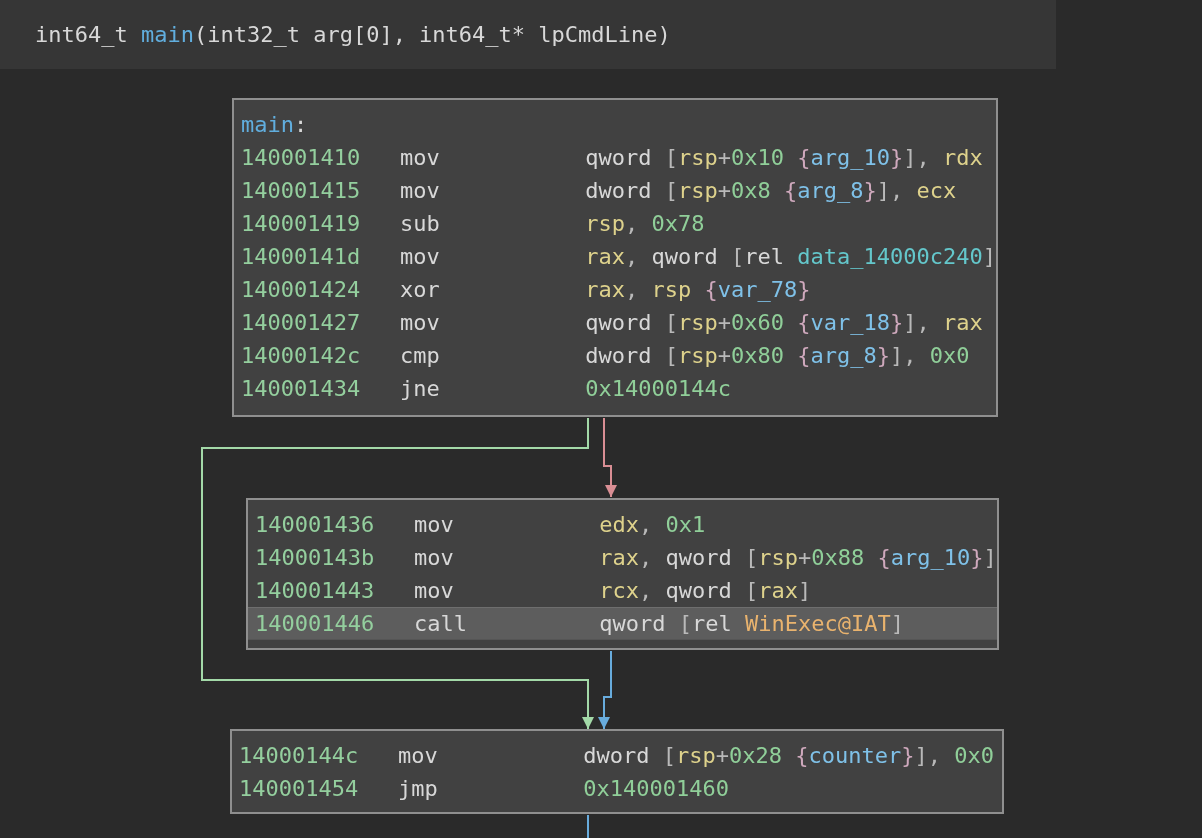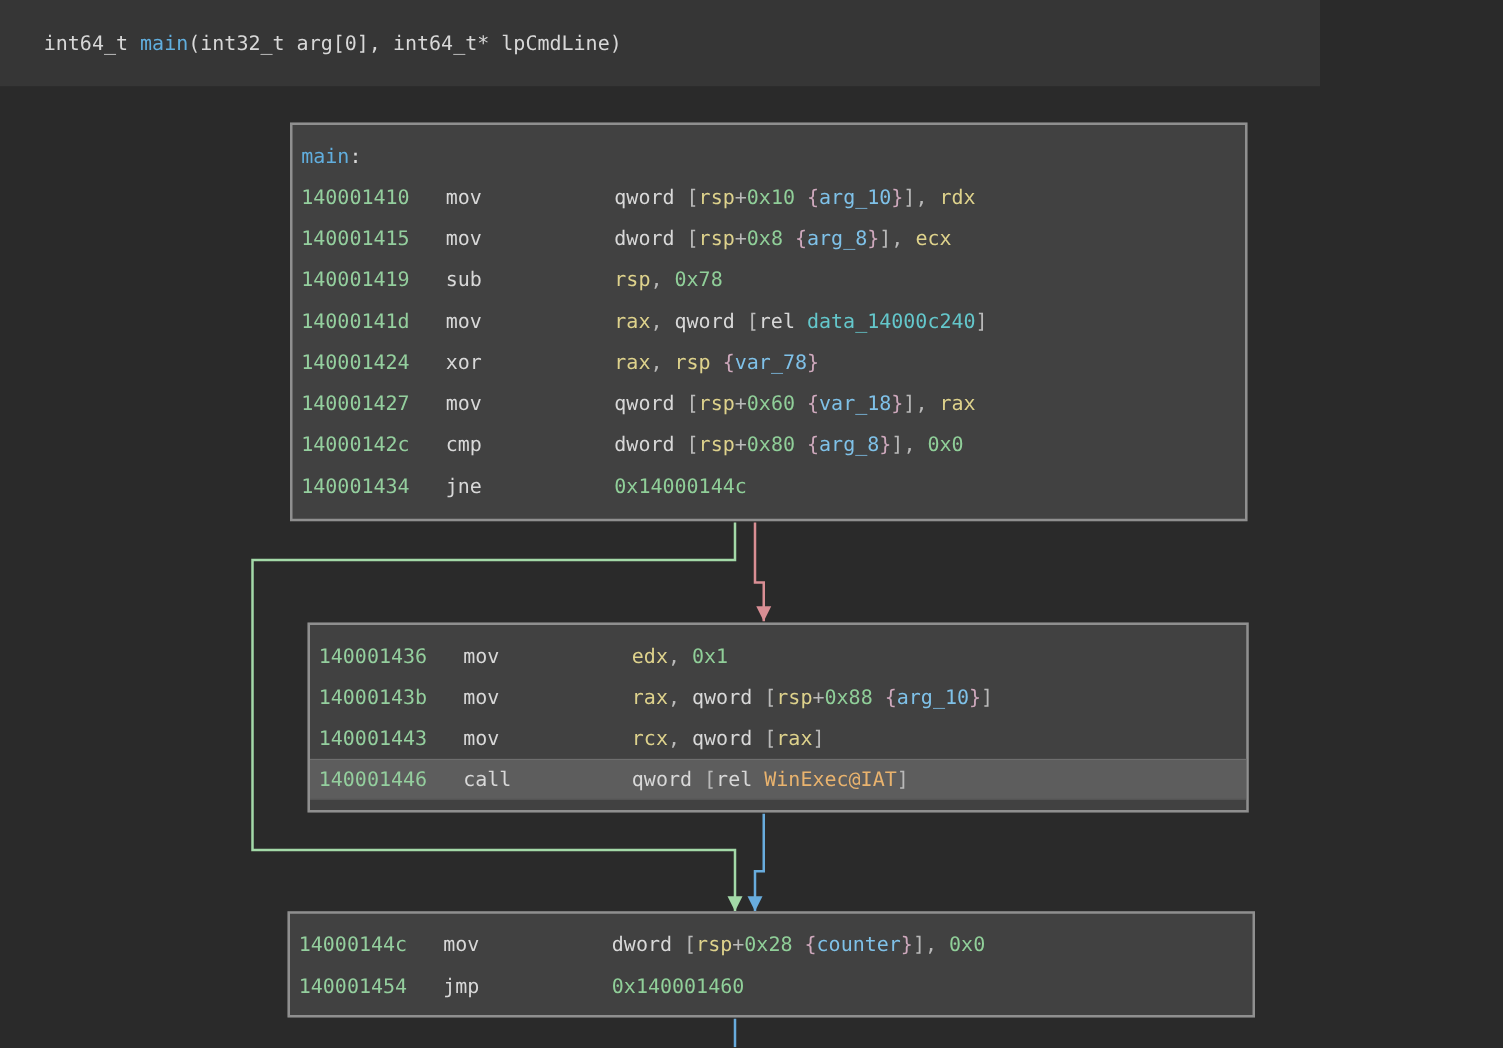--- a/index.html
+++ b/index.html
@@ -1,20 +1,20 @@
 <!DOCTYPE html>
 <html><head>
 <meta charset="utf-8">
 <style>
   html,body{margin:0;padding:0;background:#2a2a2a;}
   .canvas{
     position:relative;width:1056px;height:838px;overflow:hidden;
     background:#2a2a2a;
     font-family:"DejaVu Sans Mono","Liberation Mono",monospace;
-    font-size:16px;
+    font-size:22px;
   }
   .header{
     position:absolute;top:0;left:0;width:100%;height:69px;
     background:#363636;display:flex;align-items:center;
     box-sizing:border-box;padding-left:35px;white-space:pre;
   }
   .edges{position:absolute;left:0;top:0;width:1202px;height:838px;}
   .block{
     position:absolute;box-sizing:border-box;
     background:#414141;border:2px solid #8f8f8f;

